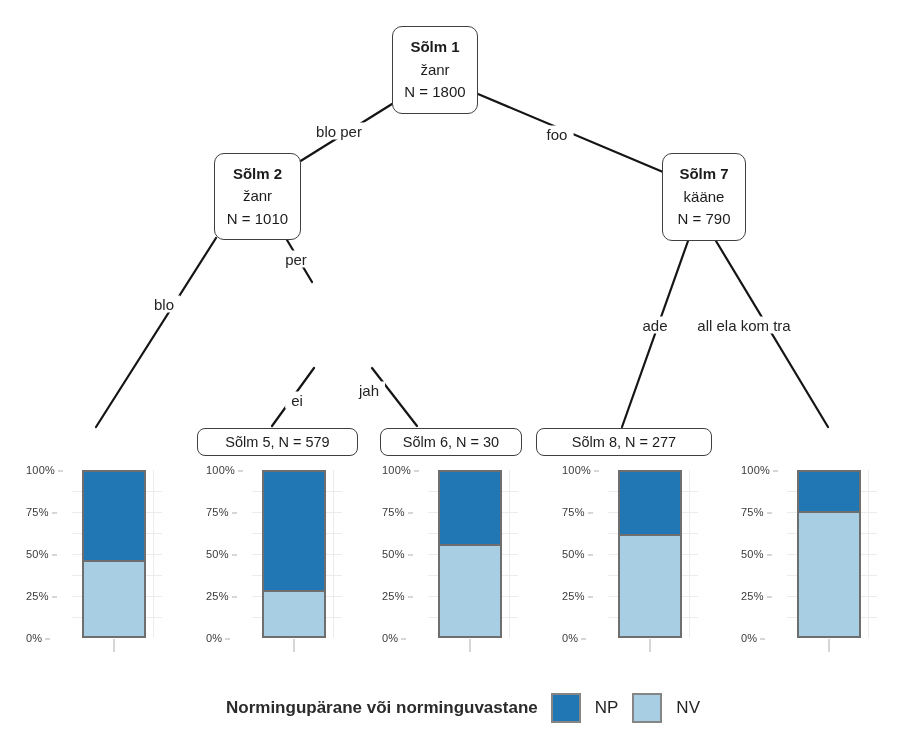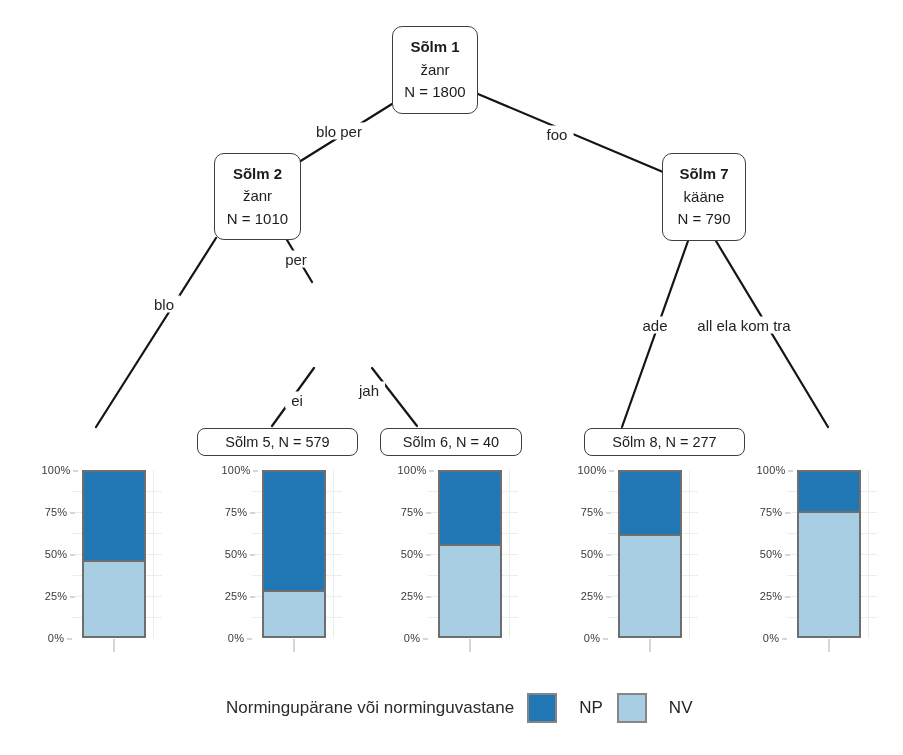--- a/index.html
+++ b/index.html
@@ -25,39 +25,39 @@
     position:absolute; z-index:2; height:28px; background:#fff;
     border:1.6px solid var(--node-border); border-radius:8px;
     display:flex; align-items:center; justify-content:center; font-size:14.5px;
   }
   .tunit{position:absolute; z-index:2; width:130px; height:198px; top:462px;}
   .grid{position:absolute; left:46px; right:-6px; top:0; height:184px;}
   .gline{position:absolute; left:0; right:0; height:1px; background:var(--grid);}
   .vline{position:absolute; left:127px; top:8px; width:1px; height:168px; background:var(--grid);}
   .yaxis{position:absolute; left:0; top:0; width:52px; height:184px;}
   .ytick{
-    position:absolute; left:8px; width:52px; text-align:center;
+    position:absolute; left:0; width:52px; text-align:left;
     transform:translateY(-50%); font-size:11px; color:#3a3a3a; letter-spacing:.2px;
   }
   .ytick i{display:inline-block; width:5px; height:2px; background:var(--tick); margin-left:3px; vertical-align:2px;}
   .bar{
     position:absolute; left:56px; top:8px; width:64px; height:168px;
     border:2px solid var(--bar-border); display:flex; flex-direction:column; background:#fff;
   }
   .seg{width:100%;}
   .seg.np{background:var(--np); border-bottom:2px solid var(--bar-border);}
   .seg.nv{background:var(--nv); flex:1;}
   .xtick{position:absolute; left:87px; top:177px; width:1.5px; height:13px; background:var(--tick);}
   .legend{
     position:absolute; z-index:2; left:226px; top:690px; height:36px;
     display:flex; align-items:center; font-size:17px; color:#2b2b2b;
   }
-  .legend .title{margin-right:13px;}
+  .legend .title{margin-right:13px;font-weight:bold;}
   .legend .sw{width:30px; height:30px; border:2px solid #858585; display:inline-block;}
-  .legend .lab{margin-left:22px; margin-right:14px; font-size:17px; color:#242424;}
+  .legend .lab{margin-left:14px; margin-right:14px; font-size:17px; color:#242424;}
 </style>
 </head>
 <body>
 
 <div class="canvas">
 
   <svg class="edges" width="903" height="755">
     <g stroke="#151515" stroke-width="2.2" stroke-linecap="round">
       <line x1="392" y1="104" x2="299" y2="162"></line>
       <line x1="478" y1="94" x2="663" y2="172"></line>
@@ -89,22 +89,22 @@
     <span>žanr</span>
     <span>N = 1010</span>
   </div>
   <div class="node" style="left:662px; top:153px; width:84px; height:88px">
     <span class="t">Sõlm 7</span>
     <span>kääne</span>
     <span>N = 790</span>
   </div>
 
   <div class="theader" style="left:197px; top:428px; width:161px">Sõlm 5, N = 579</div>
-  <div class="theader" style="left:380px; top:428px; width:142px">Sõlm 6, N = 40</div>
-  <div class="theader" style="left:584px; top:428px; width:161px">Sõlm 8, N = 277</div>
+  <div class="theader" style="left:380px; top:428px; width:142px">Sõlm 6, N = 30</div>
+  <div class="theader" style="left:536px; top:428px; width:176px">Sõlm 8, N = 277</div>
 
   <div class="tunit" style="left:26px">
     <div class="grid">
         <div class="gline" style="top: 155px;"></div>
         <div class="gline" style="top: 134px;"></div>
         <div class="gline" style="top: 113px;"></div>
         <div class="gline" style="top: 92px;"></div>
         <div class="gline" style="top: 71px;"></div>
         <div class="gline" style="top: 50px;"></div>
         <div class="gline" style="top: 29px;"></div>

